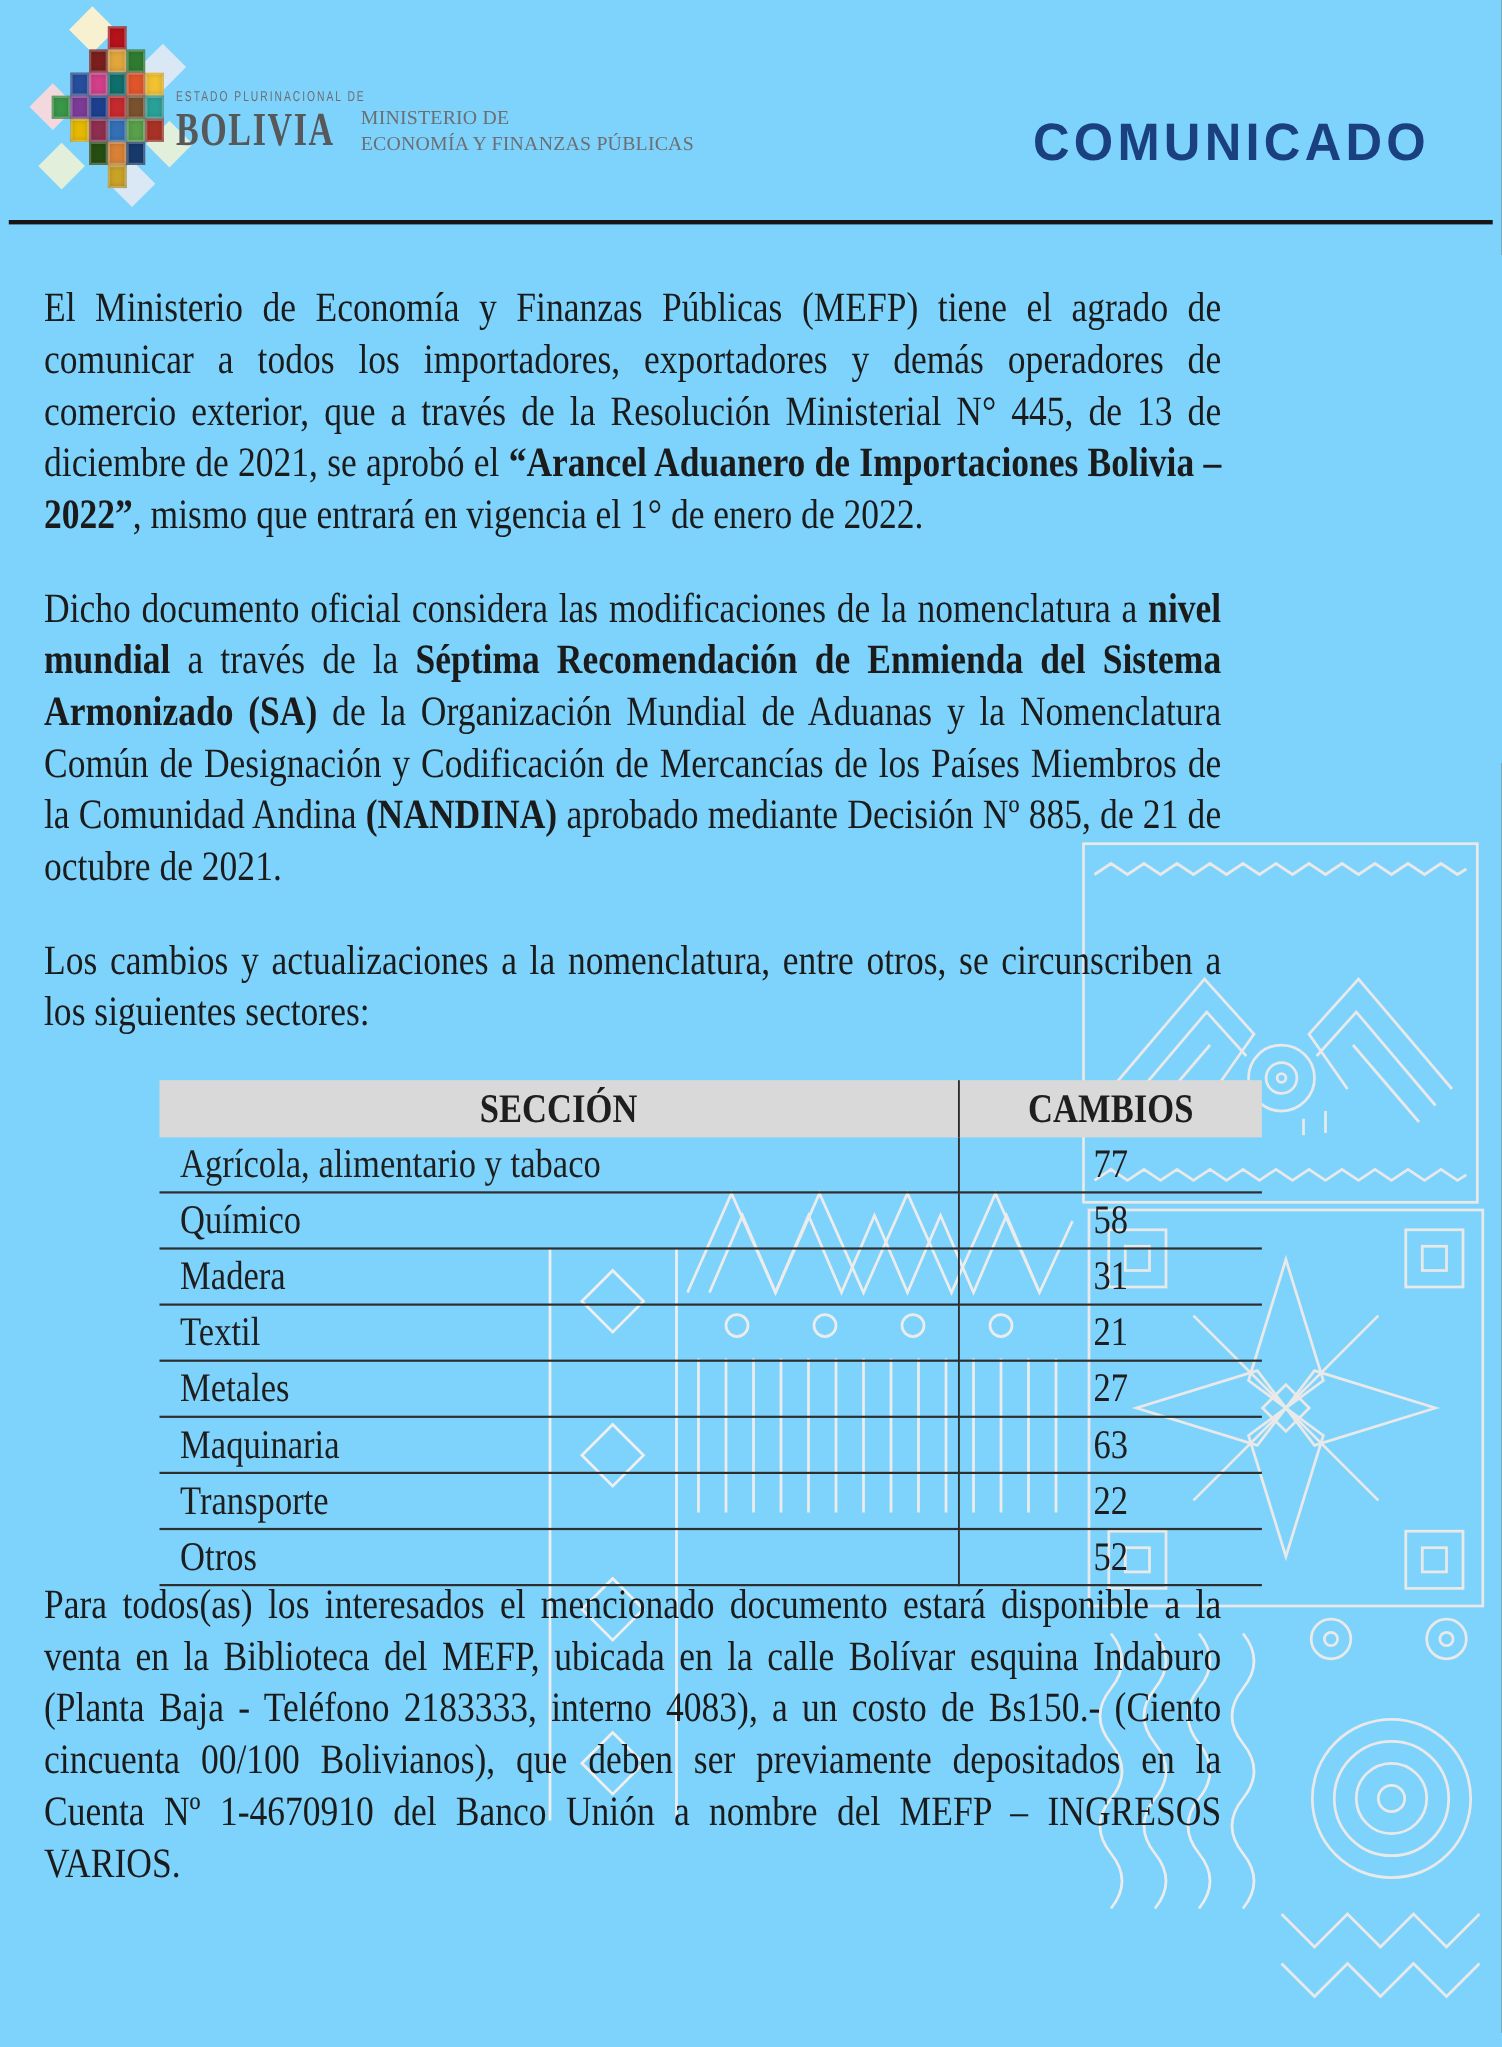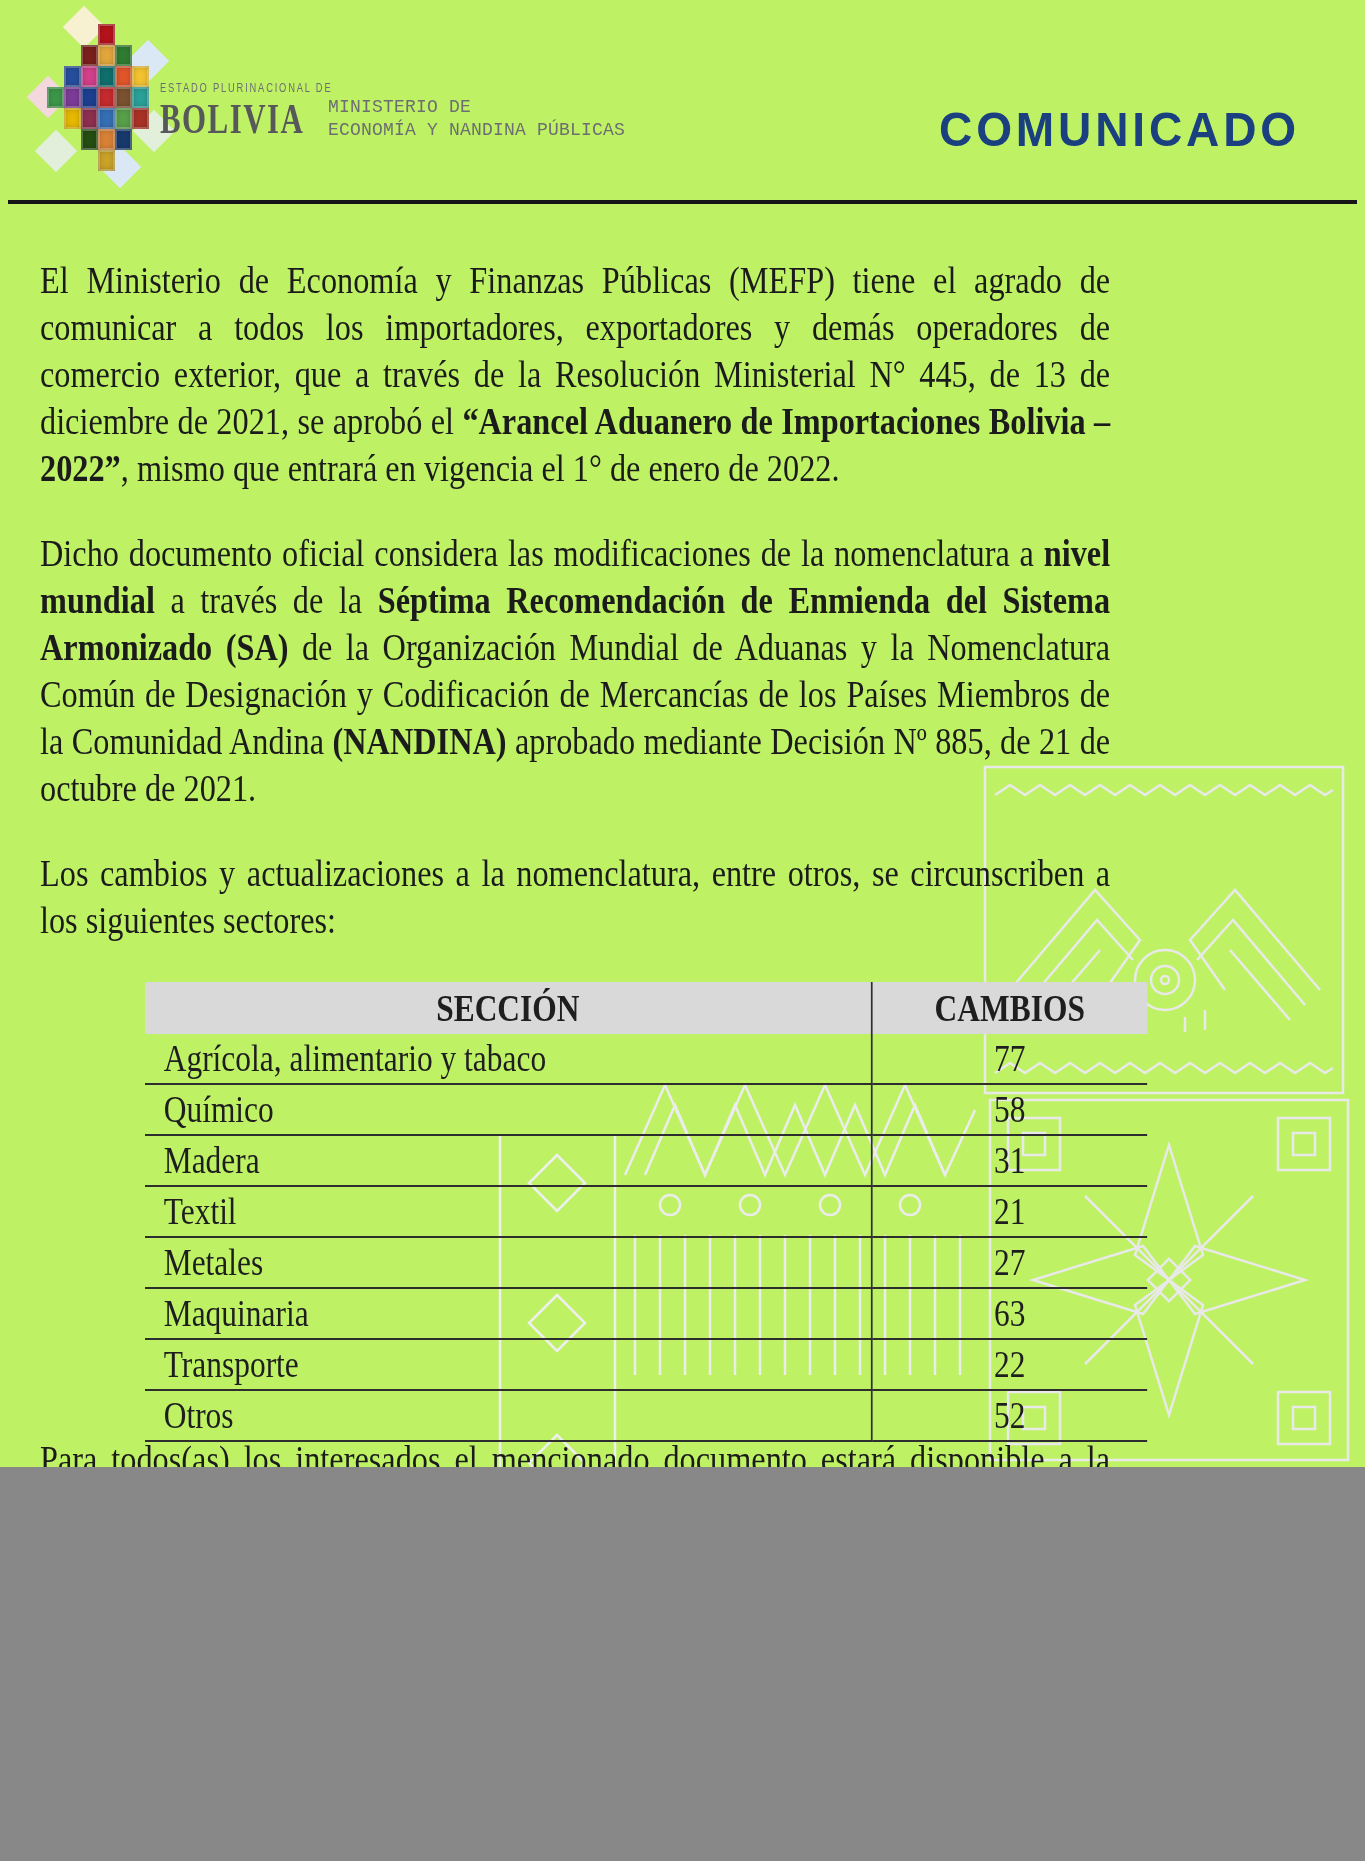--- a/index.html
+++ b/index.html
@@ -1,32 +1,32 @@
 <!DOCTYPE html>
 <html lang="es"><head>
 <meta charset="utf-8">
 <title>Comunicado MEFP</title>
 <style>
   html,body{margin:0;padding:0;background:#888;}
-  .page{position:relative;width:1365px;height:1467px;margin:0 auto;background:#bef264;
+  .page{position:relative;width:1365px;height:1861px;margin:0 auto;background:#7dd3fc;
         overflow:hidden;font-family:"Liberation Serif",serif;color:#1c1c1c;}
   
   .wm{position:absolute;left:465px;top:755px;z-index:0;pointer-events:none;}
   .content{position:relative;z-index:1;}
   
   header{position:relative;height:200px;}
   .rule{margin:0 8px;border-top:4px solid #161616;}
   .logo{position:absolute;left:47px;top:24px;width:102px;height:148px;}
   .logo .diamond{position:absolute;width:30px;height:30px;transform:rotate(45deg);z-index:0;}
   .logo-grid{position:absolute;left:0;top:0;width:102px;height:148px;z-index:1;}
   .logo-grid .tile{position:absolute;width:17px;height:21px;box-shadow:inset 0 0 0 2px rgba(255,255,255,.25), inset 0 0 6px rgba(0,0,0,.35);}
   .brand{position:absolute;left:160px;top:80px;transform:scaleX(.72);transform-origin:0 0;white-space:nowrap;}
   .brand-top{font-family:"Liberation Sans",sans-serif;font-size:13px;letter-spacing:2.5px;color:#6d6e71;margin-bottom:2px;}
   .brand-name{font-family:"Liberation Serif",serif;font-weight:700;font-size:43px;letter-spacing:2px;color:#57585a;line-height:1;}
-  .ministry{position:absolute;left:328px;top:96px;font-family:Liberation Mono, monospace;
+  .ministry{position:absolute;left:328px;top:96px;font-family:Liberation Serif, serif;
             font-size:18px;line-height:1.28;color:#6d6e71;letter-spacing:.2px;white-space:nowrap;}
   .title{position:absolute;right:65px;top:102px;margin:0;font-family:"Liberation Sans",sans-serif;
          font-weight:700;font-size:48px;letter-spacing:4px;color:#1b4080;transform:scaleX(.96);transform-origin:100% 0;white-space:nowrap;}
   
   .para{margin-left:40px;width:1259px;transform:scaleX(.85);transform-origin:0 0;
         font-size:38px;line-height:47px;text-align:justify;color:#1b1b1b;}
   .para b{font-weight:700;}
   .p1{margin-top:53px;} .p2{margin-top:35px;} .p3{margin-top:28px;} .p4{margin-top:26px;}
   
   .tablewrap{margin:26px 16px 0 145px;height:428px;}
@@ -166,21 +166,21 @@
             <div class="tile" style="left: 68px; top: 105px; background: rgb(23, 58, 109);"></div>
             <div class="tile" style="left: 51px; top: 126px; background: rgb(201, 162, 39);"></div>
           </div>
       </div>
       <div class="brand">
         <div class="brand-top">ESTADO PLURINACIONAL DE</div>
         <div class="brand-name">BOLIVIA</div>
       </div>
       <div class="ministry">
         <div>MINISTERIO DE</div>
-        <div>ECONOMÍA Y NANDINA PÚBLICAS</div>
+        <div>ECONOMÍA Y FINANZAS PÚBLICAS</div>
       </div>
       <h1 class="title">COMUNICADO</h1>
     </header>
     <div class="rule"></div>
 
     <p class="para p1"><span>El Ministerio de Economía y Finanzas Públicas (MEFP) tiene el agrado de comunicar a todos los importadores, exportadores y demás operadores de comercio exterior, que a través de la Resolución Ministerial N° 445, de 13 de diciembre de 2021, se aprobó el </span><b>“Arancel Aduanero de Importaciones Bolivia – 2022”</b><span>, mismo que entrará en vigencia el 1° de enero de 2022.</span></p>
     <p class="para p2"><span>Dicho documento oficial considera las modificaciones de la nomenclatura a </span><b>nivel mundial</b><span> a través de la </span><b>Séptima Recomendación de Enmienda del Sistema Armonizado (SA)</b><span> de la Organización Mundial de Aduanas y la Nomenclatura Común de Designación y Codificación de Mercancías de los Países Miembros de la Comunidad Andina </span><b>(NANDINA)</b><span> aprobado mediante Decisión Nº 885, de 21 de octubre de 2021.</span></p>
     <p class="para p3"><span>Los cambios y actualizaciones a la nomenclatura, entre otros, se circunscriben a los siguientes sectores:</span></p>
 
     <div class="tablewrap">

